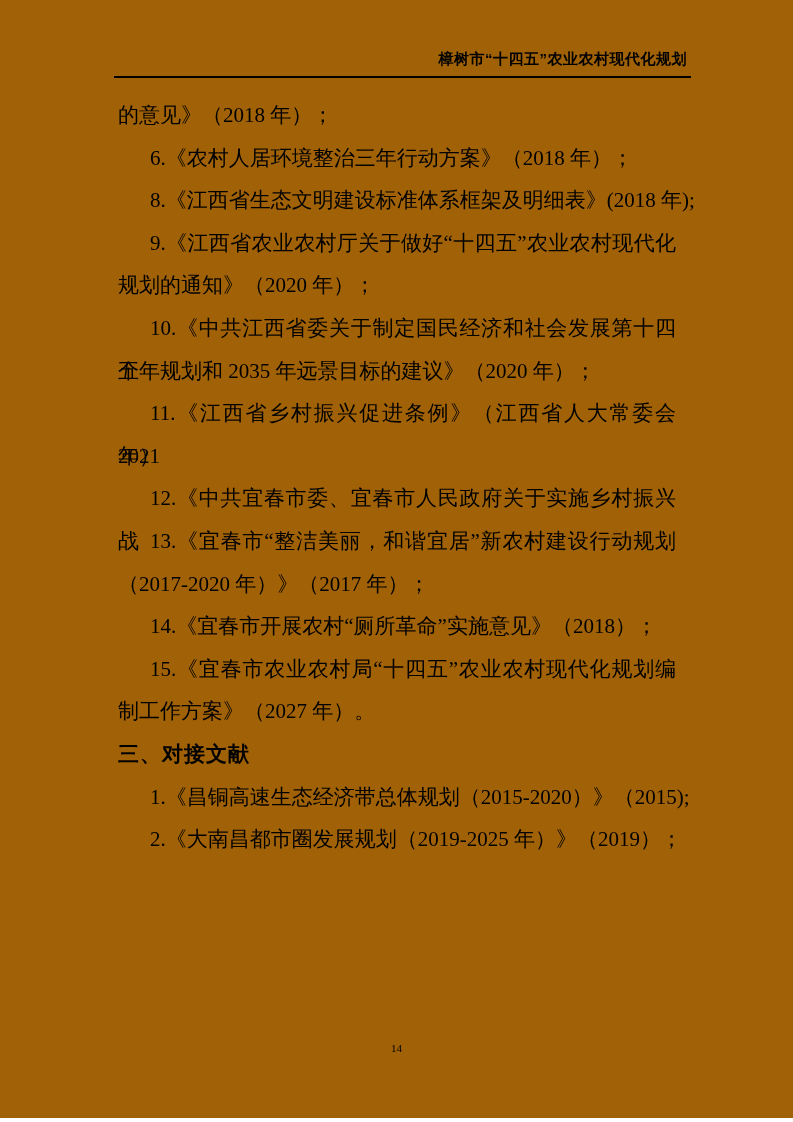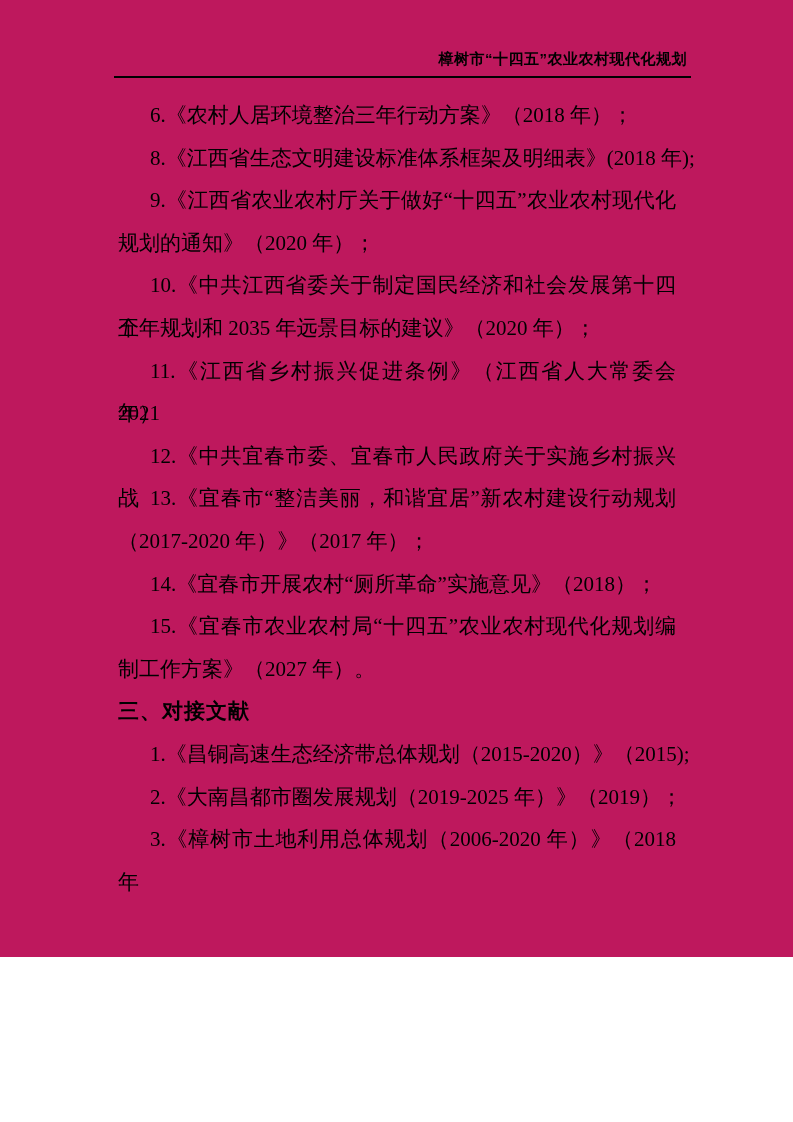--- a/index.html
+++ b/index.html
@@ -3,22 +3,22 @@
 <meta charset="utf-8">
 <style>
   html, body {
     margin: 0;
     padding: 0;
     background: #ffffff;
   }
   .page {
     position: relative;
     width: 793px;
-    height: 957px;
-    background: #be185d;
+    height: 1118px;
+    background: #a16207;
     overflow: hidden;
     color: #111111;
     text-decoration: underline;
   }
   .header-title {
     position: absolute;
     top: 50px;
     right: 106px;
     font-family: "Liberation Sans", "DejaVu Sans", sans-serif;
     font-weight: 700;
@@ -78,37 +78,37 @@
 </style>
 </head>
 <body>
 
 <div class="page">
 
   <div class="header-title">樟树市“十四五”农业农村现代化规划</div>
   <div class="header-rule"></div>
 
   <div class="body-text">
+    <div class="line cont">的意见》（2018 年）；</div>
     <div class="line item">6.《农村人居环境整治三年行动方案》（2018 年）；</div>
     <div class="line item">8.《江西省生态文明建设标准体系框架及明细表》(2018 年);</div>
     <div class="line item stretch">9.《江西省农业农村厅关于做好“十四五”农业农村现代化</div>
     <div class="line cont">规划的通知》（2020 年）；</div>
     <div class="line item stretch">10.《中共江西省委关于制定国民经济和社会发展第十四个</div>
     <div class="line cont">五年规划和 2035 年远景目标的建议》（2020 年）；</div>
     <div class="line item stretch">11.《江西省乡村振兴促进条例》（江西省人大常委会 2021</div>
     <div class="line cont">年）</div>
     <div class="line item stretch">12.《中共宜春市委、宜春市人民政府关于实施乡村振兴战</div>
     <div class="line item stretch">13.《宜春市“整洁美丽，和谐宜居”新农村建设行动规划</div>
     <div class="line cont">（2017-2020 年）》（2017 年）；</div>
     <div class="line item">14.《宜春市开展农村“厕所革命”实施意见》（2018）；</div>
     <div class="line item stretch">15.《宜春市农业农村局“十四五”农业农村现代化规划编</div>
     <div class="line cont">制工作方案》（2027 年）。</div>
     <div class="line heading">三、对接文献</div>
     <div class="line item">1.《昌铜高速生态经济带总体规划（2015-2020）》（2015);</div>
     <div class="line item">2.《大南昌都市圈发展规划（2019-2025 年）》（2019）；</div>
-    <div class="line item stretch">3.《樟树市土地利用总体规划（2006-2020 年）》（2018 年</div>
   </div>
 
   <div class="footer">
     <span>14</span>
   </div>
 
 </div>
 
 </body></html>

